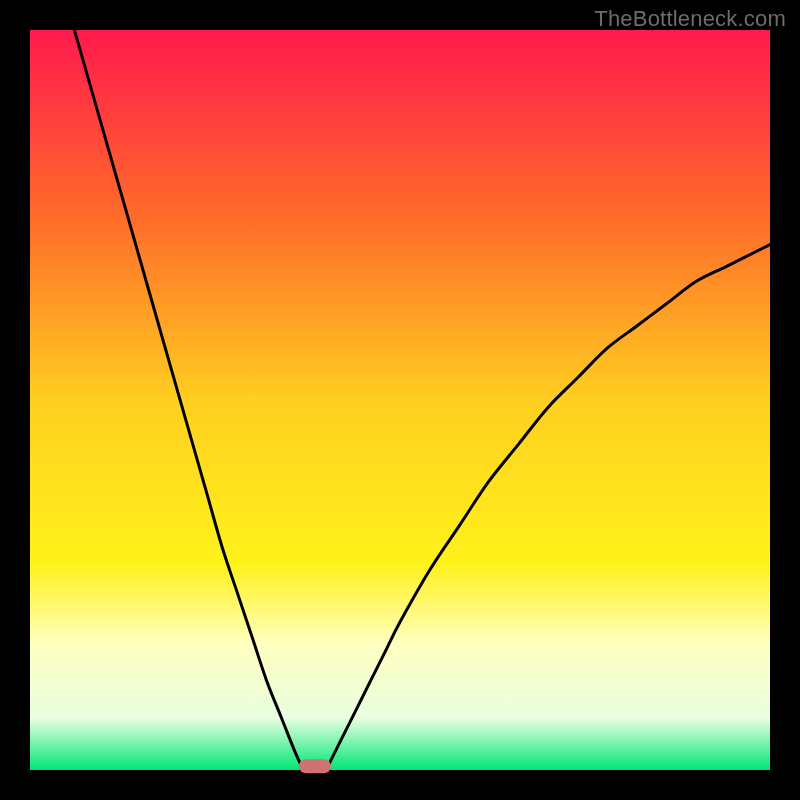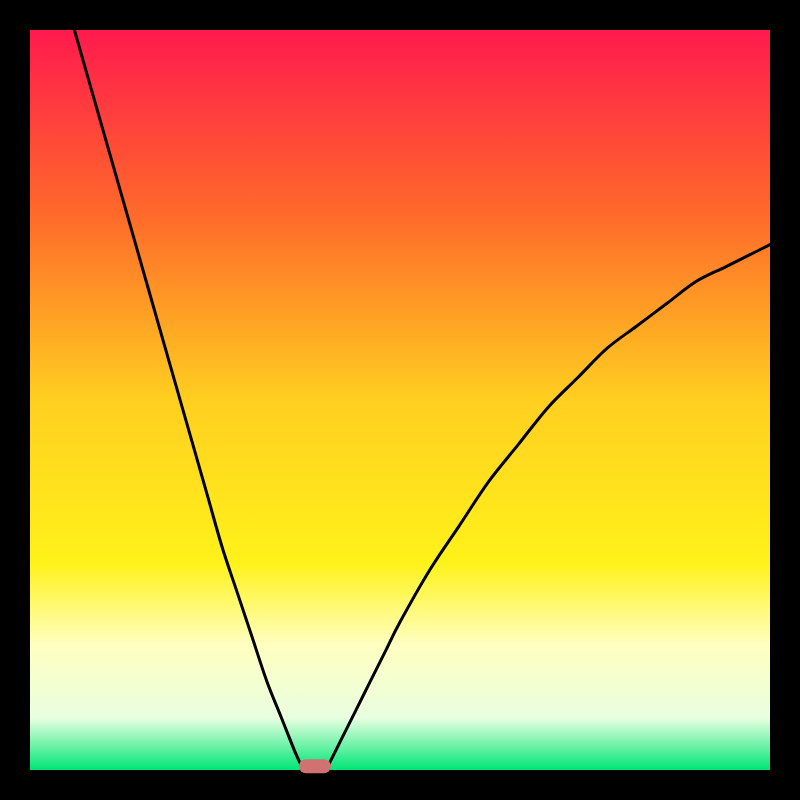--- a/index.html
+++ b/index.html
@@ -26,20 +26,21 @@
     z-index: 5;
   }
   svg {
     display: block;
   }
 </style>
 </head>
 <body>
 
 <div class="container">
+  <div class="watermark">TheBottleneck.com</div>
   <svg id="chart-svg" width="800" height="800" viewBox="0 0 800 800">
     <defs>
       <linearGradient id="bgGrad" x1="0" y1="0" x2="0" y2="1">
           <stop offset="0%" stop-color="#ff1a4d"></stop>
           <stop offset="25%" stop-color="#ff6a2a"></stop>
           <stop offset="50%" stop-color="#ffcf20"></stop>
           <stop offset="72%" stop-color="#fff21a"></stop>
           <stop offset="83%" stop-color="#ffffc0"></stop>
           <stop offset="93%" stop-color="#e8ffe0"></stop>
           <stop offset="100%" stop-color="#00e676"></stop>

